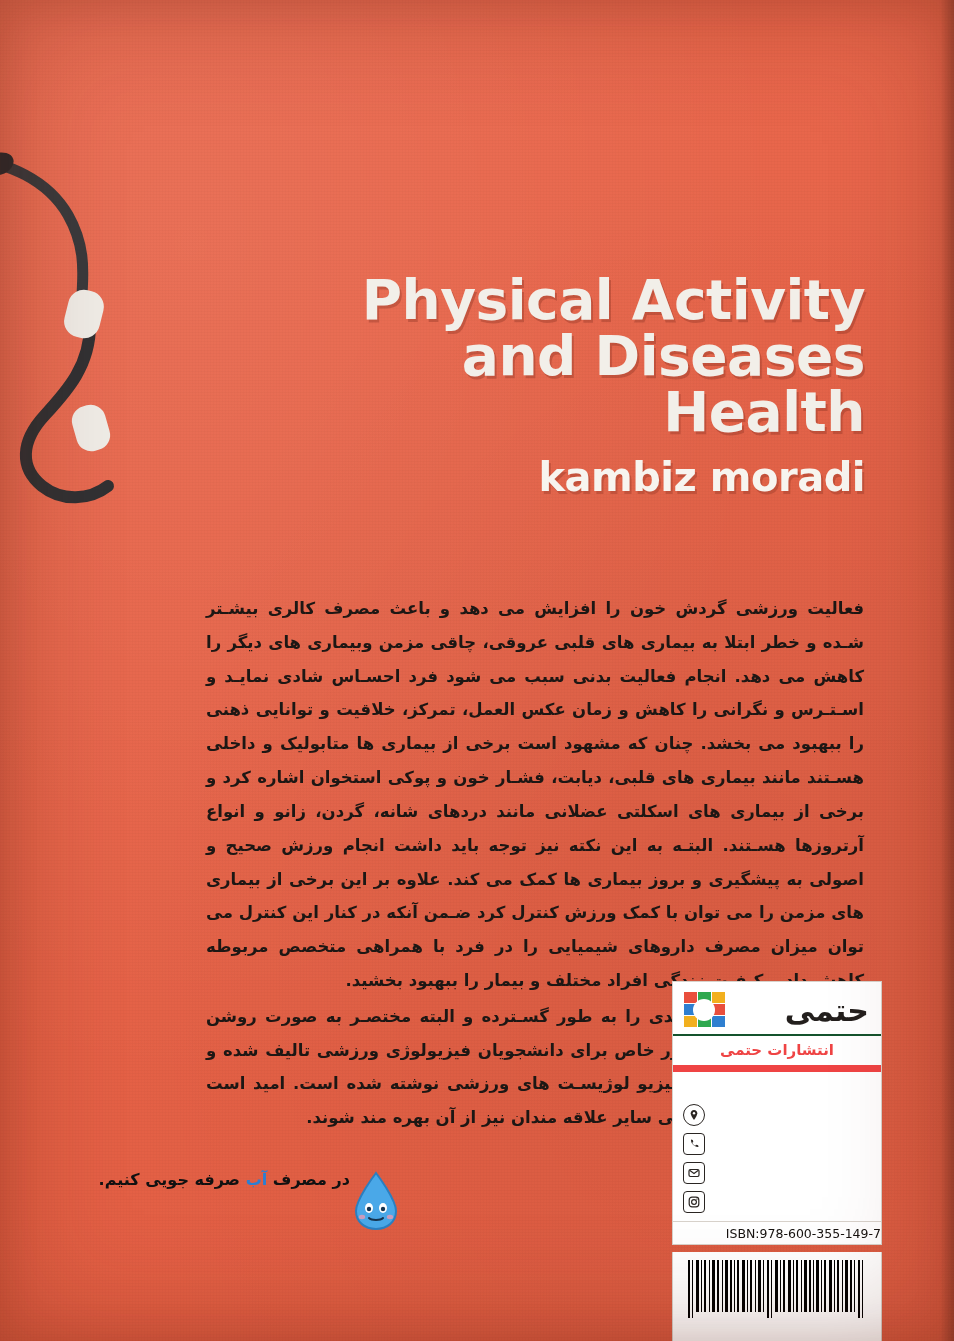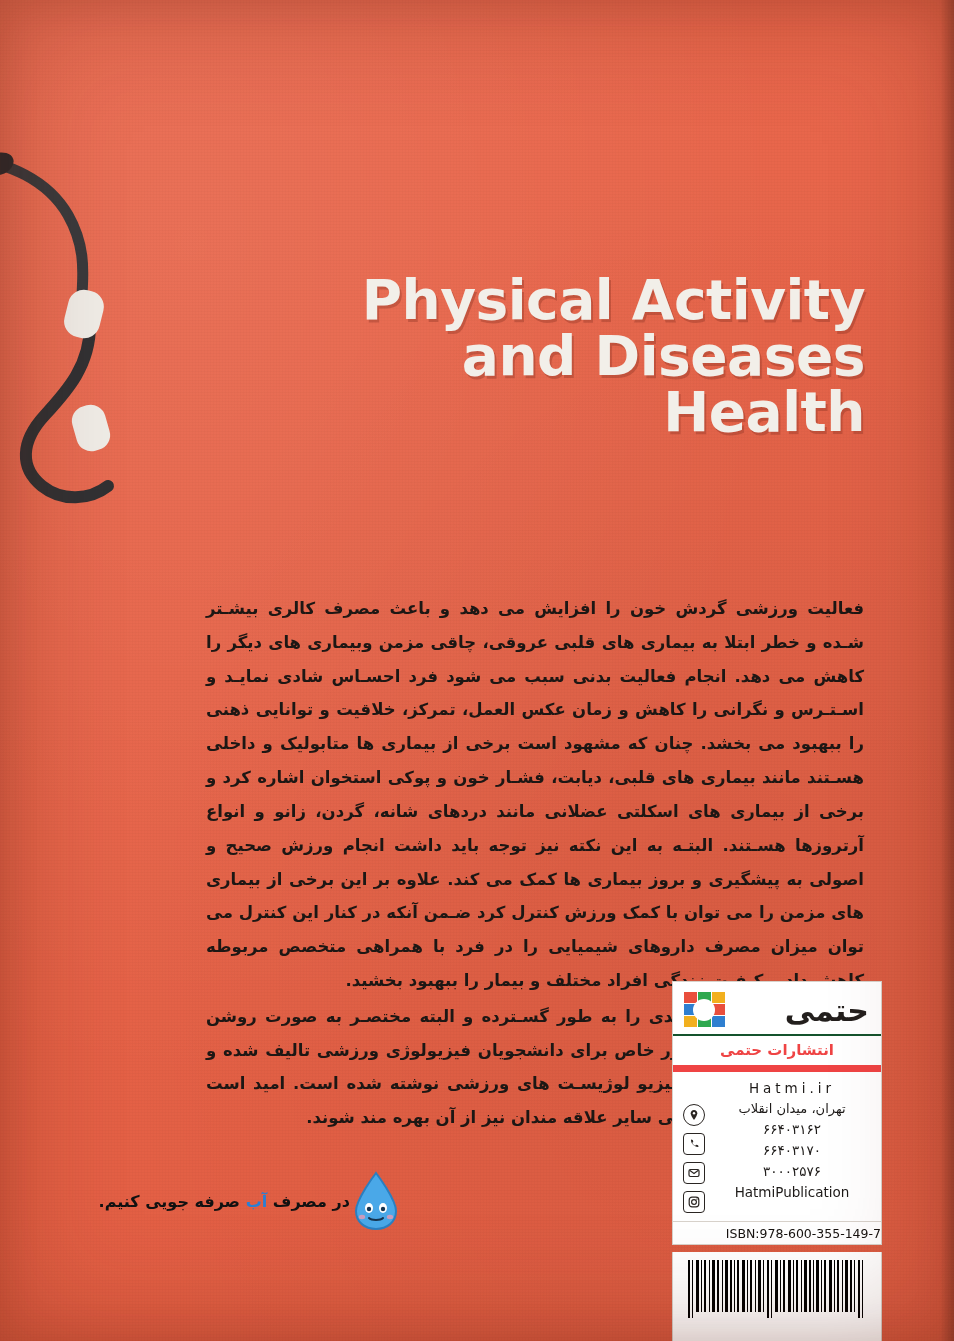--- a/index.html
+++ b/index.html
@@ -227,21 +227,20 @@
   }
 
   
   .water-badge {
     position: absolute;
     left: 110px;
     top: 1170px;
     width: 300px;
     height: 62px;
     display: flex;
-    align-items: center;
     direction: rtl;
   }
   .water-text {
     font-family: "DejaVu Sans", sans-serif;
     font-weight: bold;
     font-size: 16px;
     color: #111;
     direction: rtl;
     margin-right: 0;
     white-space: nowrap;
@@ -268,20 +267,21 @@
         <rect x="76" y="140" width="36" height="48" rx="16" fill="#efece6" transform="rotate(14 94 164)"></rect>
         <rect x="84" y="255" width="34" height="46" rx="15" fill="#efece6" transform="rotate(-16 101 278)"></rect>
         <ellipse cx="8" cy="14" rx="16" ry="11" fill="#2b2b2d" transform="rotate(-18 8 14)"></ellipse>
       </svg>
     </div>
 
     <div class="title-block">
       <div class="title-line l1">Physical Activity</div>
       <div class="title-line l3">and Diseases</div>
       <div class="title-line l2">Health</div>
+      <div class="author">kambiz moradi</div>
     </div>
 
     <div class="blurb">
       <p>فعالیت ورزشی گردش خون را افزایش می دهد و باعث مصرف کالری بیشـتر شـده و خطر ابتلا به بیماری های قلبی عروقی، چاقی مزمن وبیماری های دیگر را کاهش می دهد. انجام فعالیت بدنی سبب می شود فرد احسـاس شادی نمایـد و اسـتـرس و نگرانی را کاهش و زمان عکس العمل، تمرکز، خلاقیت و توانایی ذهنی را ببهبود می بخشد. چنان که مشهود است برخی از بیماری ها متابولیک و داخلی هسـتند مانند بیماری های قلبی، دیابت، فشـار خون و پوکی استخوان اشاره کرد و برخی از بیماری های اسکلتی عضلانی مانند دردهای شانه، گردن، زانو و انواع آرتروزها هسـتند. البتـه به این نکته نیز توجه باید داشت انجام ورزش صحیح و اصولی به پیشگیری و بروز بیماری ها کمک می کند. علاوه بر این برخی از بیماری های مزمن را می توان با کمک ورزش کنترل کرد ضـمن آنکه در کنار این کنترل می توان میزان مصرف داروهای شیمیایی را در فرد با همراهی متخصص مربوطه کاهش داد و کیفیت زندگی افراد مختلف و بیمار را ببهبود بخشید.</p>
       <p>کتاب حاضر مفاهیم کلیدی را به طور گسـترده و البته مختصـر به صورت روشن توضیح می دهد و به طور خاص برای دانشجویان فیزیولوژی ورزشی تالیف شده و به عنوان منبعی برای فیزیو لوژیسـت های ورزشی نوشته شده است. امید است علاوه بر جامعه دانشگاهی سایر علاقه مندان نیز از آن بهره مند شوند.</p>
     </div>
 
     <div class="pub-box">
       <div class="pub-logo-row">
         <span class="pub-logo-mark">
@@ -320,28 +320,20 @@
                 <path d="M1.6 3.2L6 6.4l4.4-3.2" fill="none" stroke="#2a2522" stroke-width="1.2"></path>
               </svg>
           </span>
           <span class="pub-icon">
             <svg width="12" height="12" viewBox="0 0 12 12">
                 <rect x="1.2" y="1.2" width="9.6" height="9.6" rx="2.8" fill="none" stroke="#2a2522" stroke-width="1.2"></rect>
                 <circle cx="6" cy="6" r="2.4" fill="none" stroke="#2a2522" stroke-width="1.2"></circle>
                 <circle cx="8.9" cy="3.1" r="0.7" fill="#2a2522"></circle>
               </svg>
           </span>
-        </div>
-        <div class="pub-lines">
-          <div class="web">Hatmi.ir</div>
-          <div class="addr">تهران، میدان انقلاب</div>
-          <div class="num">۶۶۴۰۳۱۶۲</div>
-          <div class="num">۶۶۴۰۳۱۷۰</div>
-          <div class="num">۳۰۰۰۲۵۷۶</div>
-          <div class="en">HatmiPublication</div>
         </div>
       </div>
     </div>
 
     <div class="isbn-box">ISBN:978-600-355-149-7</div>
 
     <div class="barcode-box">
       <div class="barcode">
         <svg width="184" height="66" viewBox="0 0 184 66" xmlns="http://www.w3.org/2000/svg">
           <rect x="0" y="0" width="184" height="66" fill="#ffffff"></rect>

